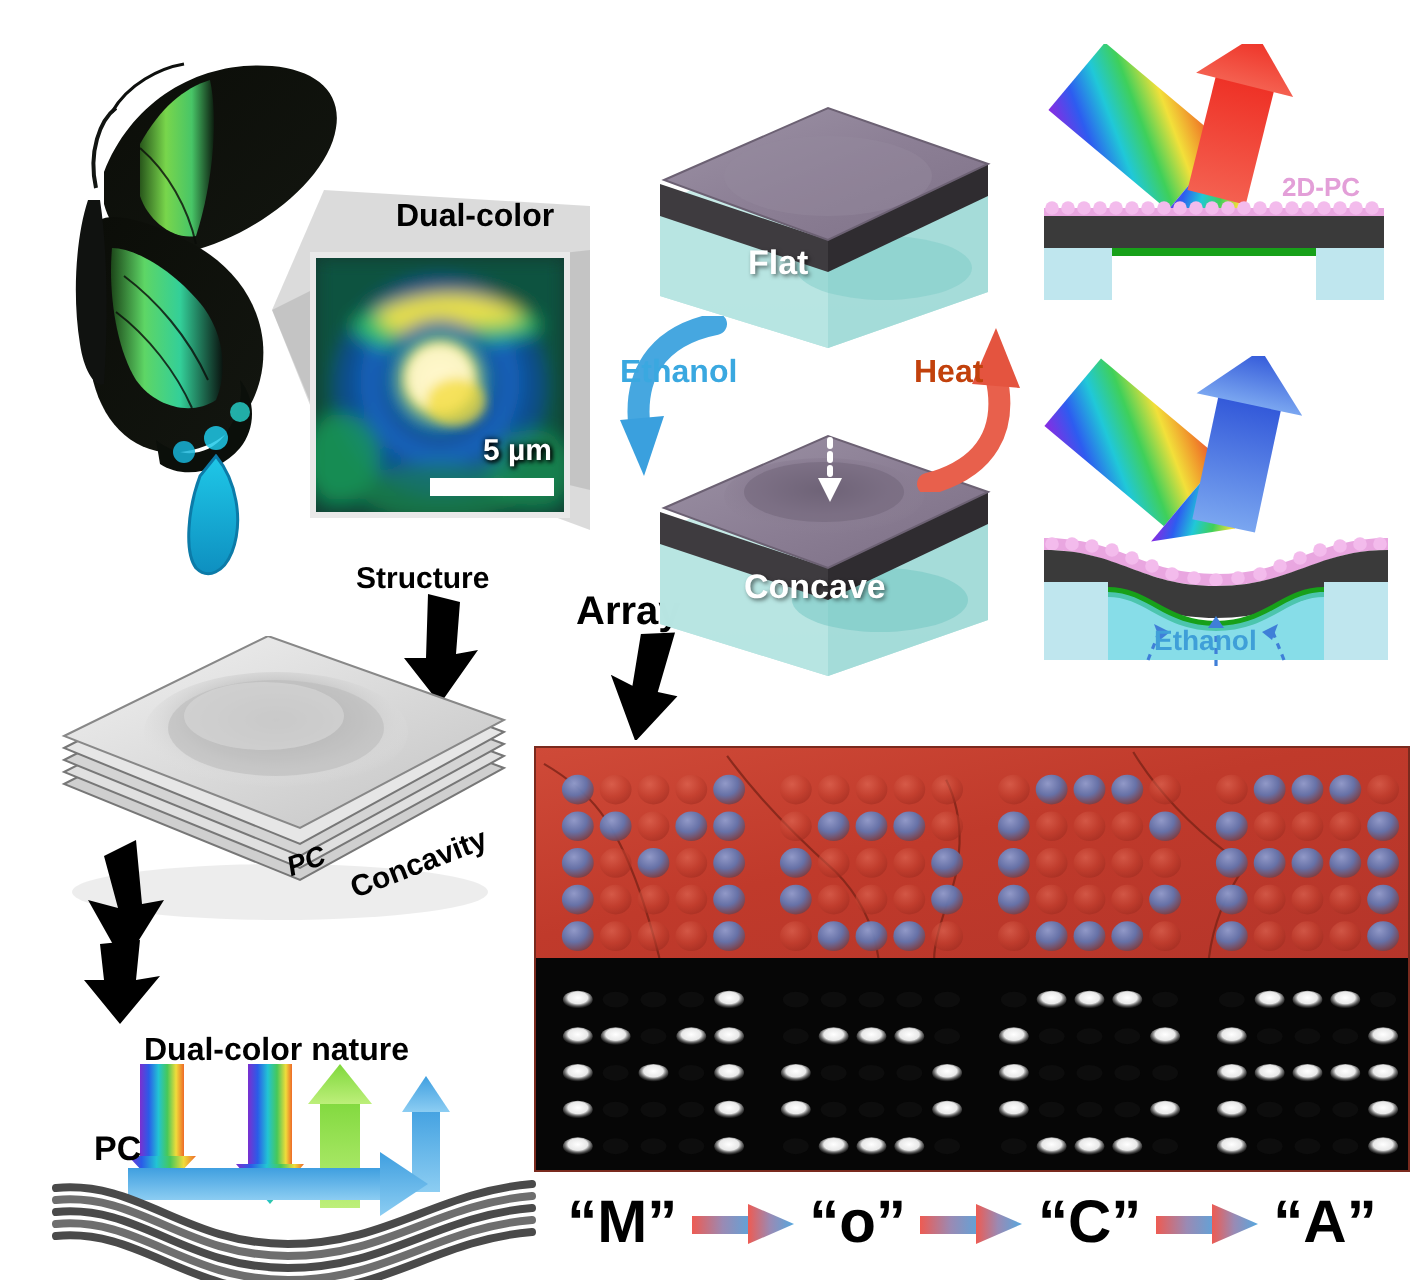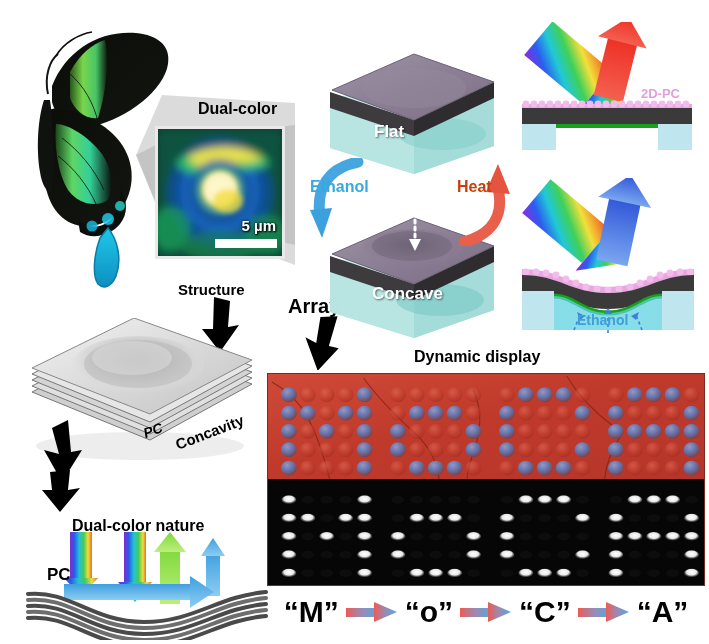--- a/index.html
+++ b/index.html
@@ -485,21 +485,20 @@
     <g fill="none" stroke-linecap="round">
       <path d="M6 66 C48 62 70 94 122 94 C172 94 196 68 244 64" stroke="#4a4a4a" stroke-width="4"></path>
       <path d="M6 72 C48 68 70 100 122 100 C172 100 196 74 244 70" stroke="#6e6e6e" stroke-width="4"></path>
       <path d="M6 78 C48 74 70 106 122 106 C172 106 196 80 244 76" stroke="#4a4a4a" stroke-width="4"></path>
       <path d="M6 84 C48 80 70 112 122 112 C172 112 196 86 244 82" stroke="#6e6e6e" stroke-width="4"></path>
       <path d="M6 90 C48 86 70 118 122 118 C172 118 196 92 244 88" stroke="#4a4a4a" stroke-width="4"></path>
     </g>
   </svg>
   <div class="lbl" id="pc-wave-label">PC</div>
 
-  <div class="lbl" id="title-dynamic">Dynamic display</div>
 
   <div id="dynamic-display-image">
     <svg class="dd-svg" viewBox="0 0 438 213" preserveAspectRatio="none">
       <defs>
         <linearGradient id="redbg" x1="0" y1="0" x2="1" y2="1">
           <stop offset="0%" stop-color="#cf4a38"></stop>
             <stop offset="45%" stop-color="#c03a2b"></stop>
           <stop offset="100%" stop-color="#b5352a"></stop>
         </linearGradient>
         <radialGradient id="dotFlat" cx="38%" cy="32%" r="70%">

